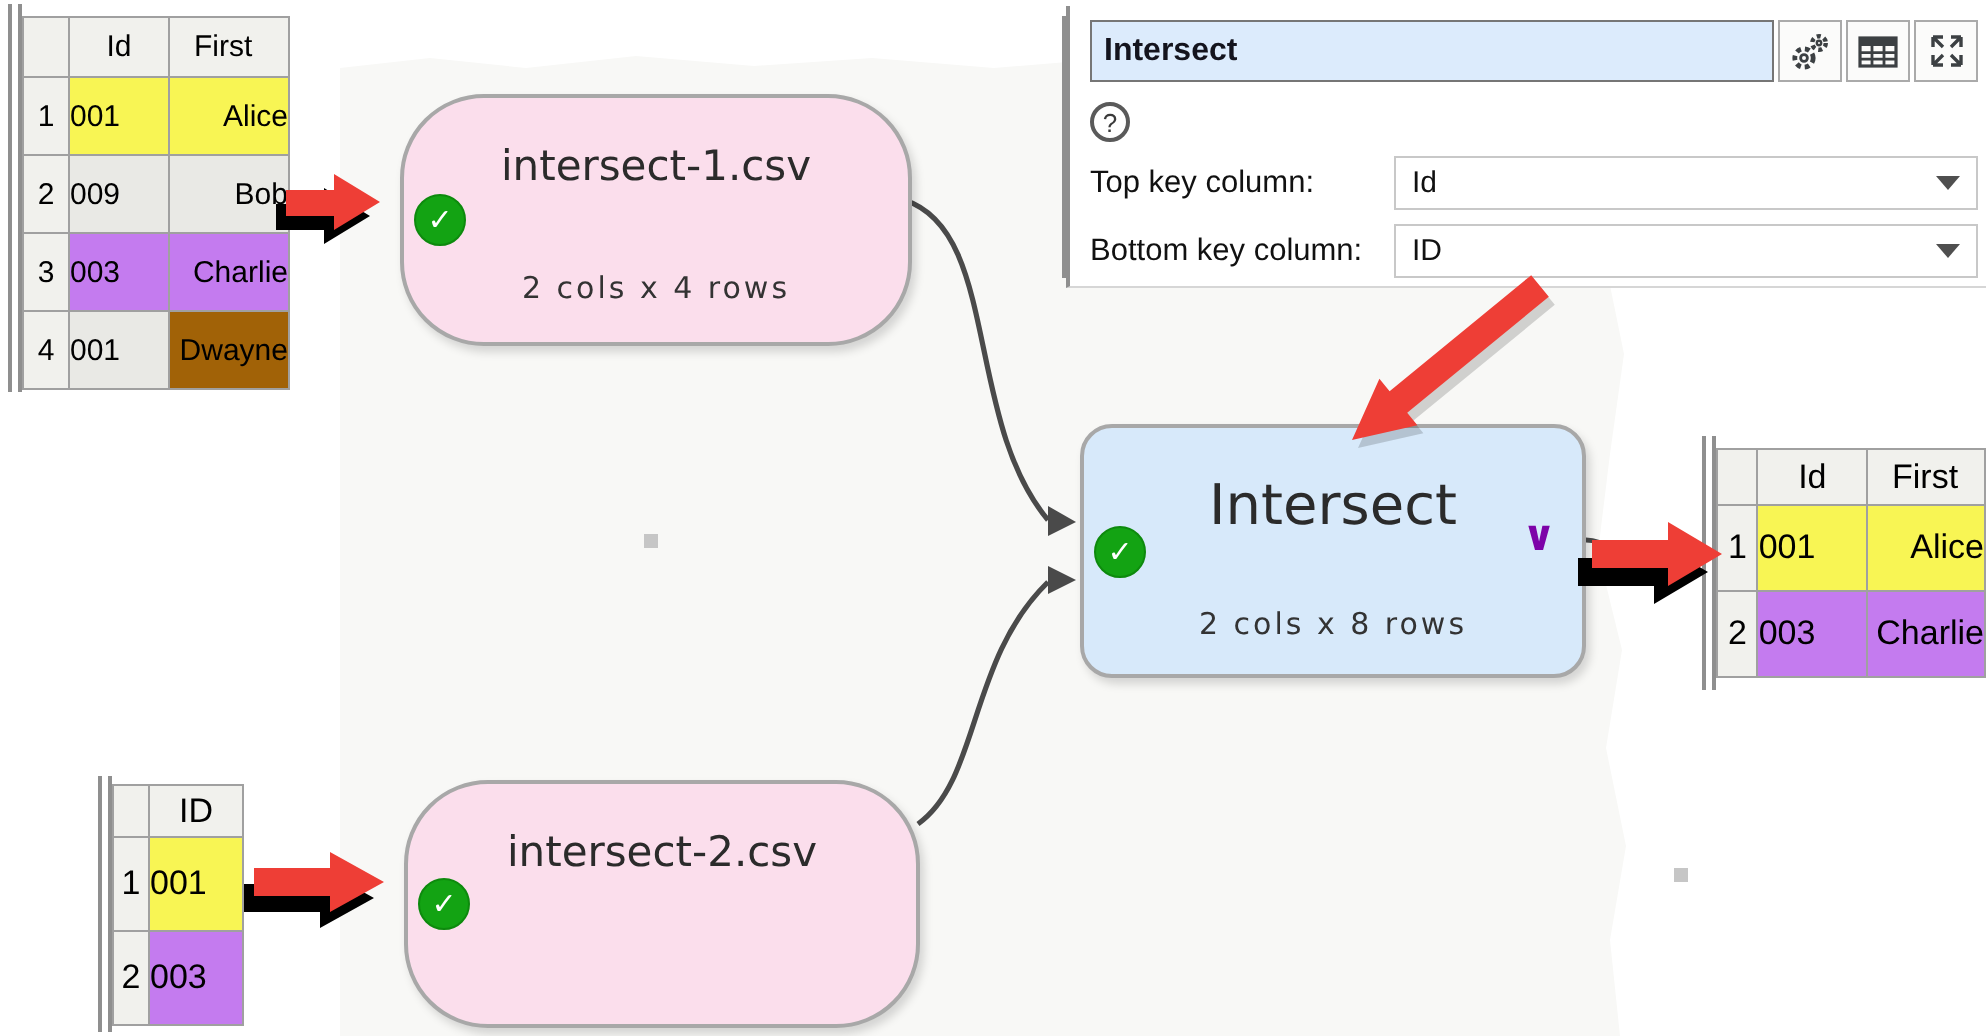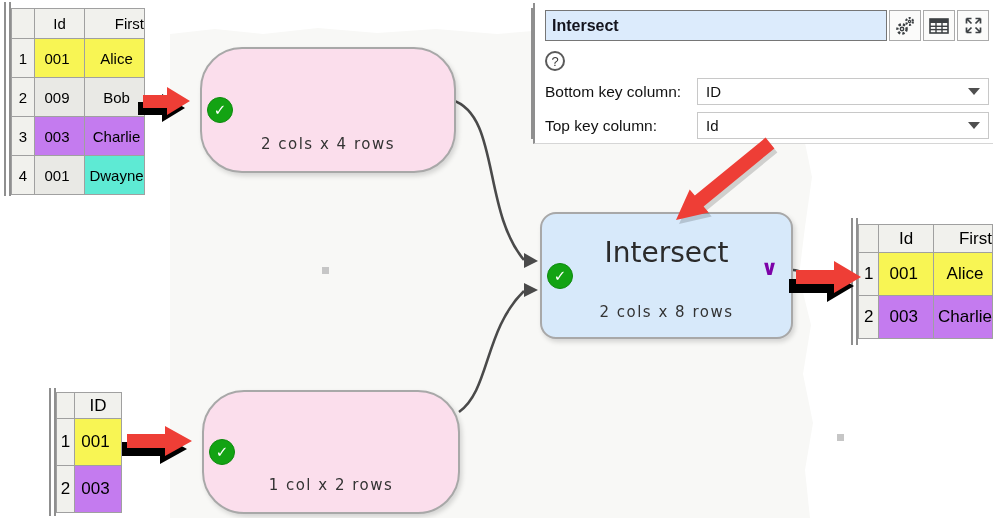--- a/index.html
+++ b/index.html
@@ -59,23 +59,23 @@
   #pane-div-1 { left: 4px; top: 2px; height: 194px; }
   #pane-div-2 { left: 49px; top: 388px; height: 128px; }
   #pane-div-3 { left: 851px; top: 218px; height: 127px; }
 
   
   .dgrid { position: absolute; z-index: 5; background: #ffffff; }
   .dgrid table { border-collapse: collapse; table-layout: fixed; }
   .dgrid th, .dgrid td { border: 1px solid #a0a0a0; overflow: hidden; white-space: nowrap; }
   .dgrid thead th { background: #f1f1ed; font-weight: normal; text-align: center; }
   .dgrid tbody th { background: #f1f1ed; font-weight: normal; text-align: center; }
-  .dgrid td.col-id { text-align: center; padding-right: 5px; }
-  .dgrid td.col-text { text-align: center; padding-left: 4px; }
-  .dgrid thead th.h-text { text-align: right; padding-left: 12px; margin-top: 12px; }
+  .dgrid td.col-id { text-align: left; padding-right: 5px; }
+  .dgrid td.col-text { text-align: right; padding-left: 4px; }
+  .dgrid thead th.h-text { text-align: left; padding-left: 12px; margin-top: 12px; }
   #table-top-left { left: 11px; top: 8px; font-size: 15px; }
   #table-top-left th:nth-child(1) { width: 23px; }
   #table-top-left th:nth-child(2) { width: 50px; }
   #table-top-left th:nth-child(3) { width: 60px; }
   #table-top-left thead tr { height: 30px; }
   #table-top-left tbody tr { height: 39px; }
   #table-bottom-left { left: 56px; top: 392px; font-size: 17px; }
   #table-bottom-left th:nth-child(1) { width: 18px; }
   #table-bottom-left th:nth-child(2) { width: 47px; }
   #table-bottom-left thead tr { height: 26px; }
@@ -137,26 +137,27 @@
   <svg id="connector-layer" width="993" height="518">
     <path class="connector" d="M452,100 C500,115 482,210 524,260"></path>
     <polygon class="port-arrow" points="524,253 538,261 524,268"></polygon>
     <path class="connector" d="M459,412 C490,390 484,330 524,291"></path>
     <polygon class="port-arrow" points="524,283 538,290 524,297"></polygon>
     <path class="connector" d="M793,270 C798,270 801,272 804,274"></path>
   </svg>
 
   <div class="node node-pink" id="node-input1">
     <span class="check-badge">✓</span>
+    <div class="node-title">intersect-1.csv</div>
     <div class="node-subtitle">2 cols x 4 rows</div>
   </div>
 
   <div class="node node-pink" id="node-input2">
     <span class="check-badge">✓</span>
-    <div class="node-subtitle">1 col x 2 rows</div>
+    <div class="node-title">intersect-2.csv</div>
   </div>
 
   <div class="node" id="node-transform">
     <span class="check-badge">✓</span>
     <div class="node-title">Intersect</div>
     <span class="chevron">∨</span>
     <div class="node-subtitle">2 cols x 8 rows</div>
   </div>
 
   <div class="pane-divider" id="pane-div-1"></div>
@@ -184,21 +185,21 @@
             <td class="col-text" style="background: rgb(233, 233, 229);">Bob</td>
           </tr>
           <tr>
             <th>3</th>
             <td class="col-id" style="background: rgb(196, 123, 239);">003</td>
             <td class="col-text" style="background: rgb(196, 123, 239);">Charlie</td>
           </tr>
           <tr>
             <th>4</th>
             <td class="col-id" style="background: rgb(233, 233, 229);">001</td>
-            <td class="col-text" style="background: #5eead4;">Dwayne</td>
+            <td class="col-text" style="background: #a16207;">Dwayne</td>
           </tr>
         </tbody>
       </table>
     </div>
   <div class="dgrid" id="table-bottom-left">
       <table>
         <thead>
           <tr>
             <th></th>
             <th>ID</th>
@@ -275,31 +276,31 @@
           </svg>
         </span>
       </div>
     </div>
 
     <div id="panel-help-row">
       <span class="help-icon">?</span>
     </div>
 
     <div class="field-row">
+      <span class="field-label">Top key column:</span>
+      <div class="combo">
+        <span>Id</span>
+        <span class="caret"></span>
+      </div>
+    </div>
+
+    <div class="field-row">
       <span class="field-label">Bottom key column:</span>
       <div class="combo">
         <span>ID</span>
-        <span class="caret"></span>
-      </div>
-    </div>
-
-    <div class="field-row">
-      <span class="field-label">Top key column:</span>
-      <div class="combo">
-        <span>Id</span>
         <span class="caret"></span>
       </div>
     </div>
   </div>
 
   <svg id="arrow-layer" width="993" height="518">
     <g>
       <polygon class="arrow-shadow" points="143,95 167,95 167,87 190,101 167,115 167,108 143,108" transform="translate(-5,7)"></polygon>
       <polygon class="red-arrow" points="143,95 167,95 167,87 190,101 167,115 167,108 143,108"></polygon>
     </g>

